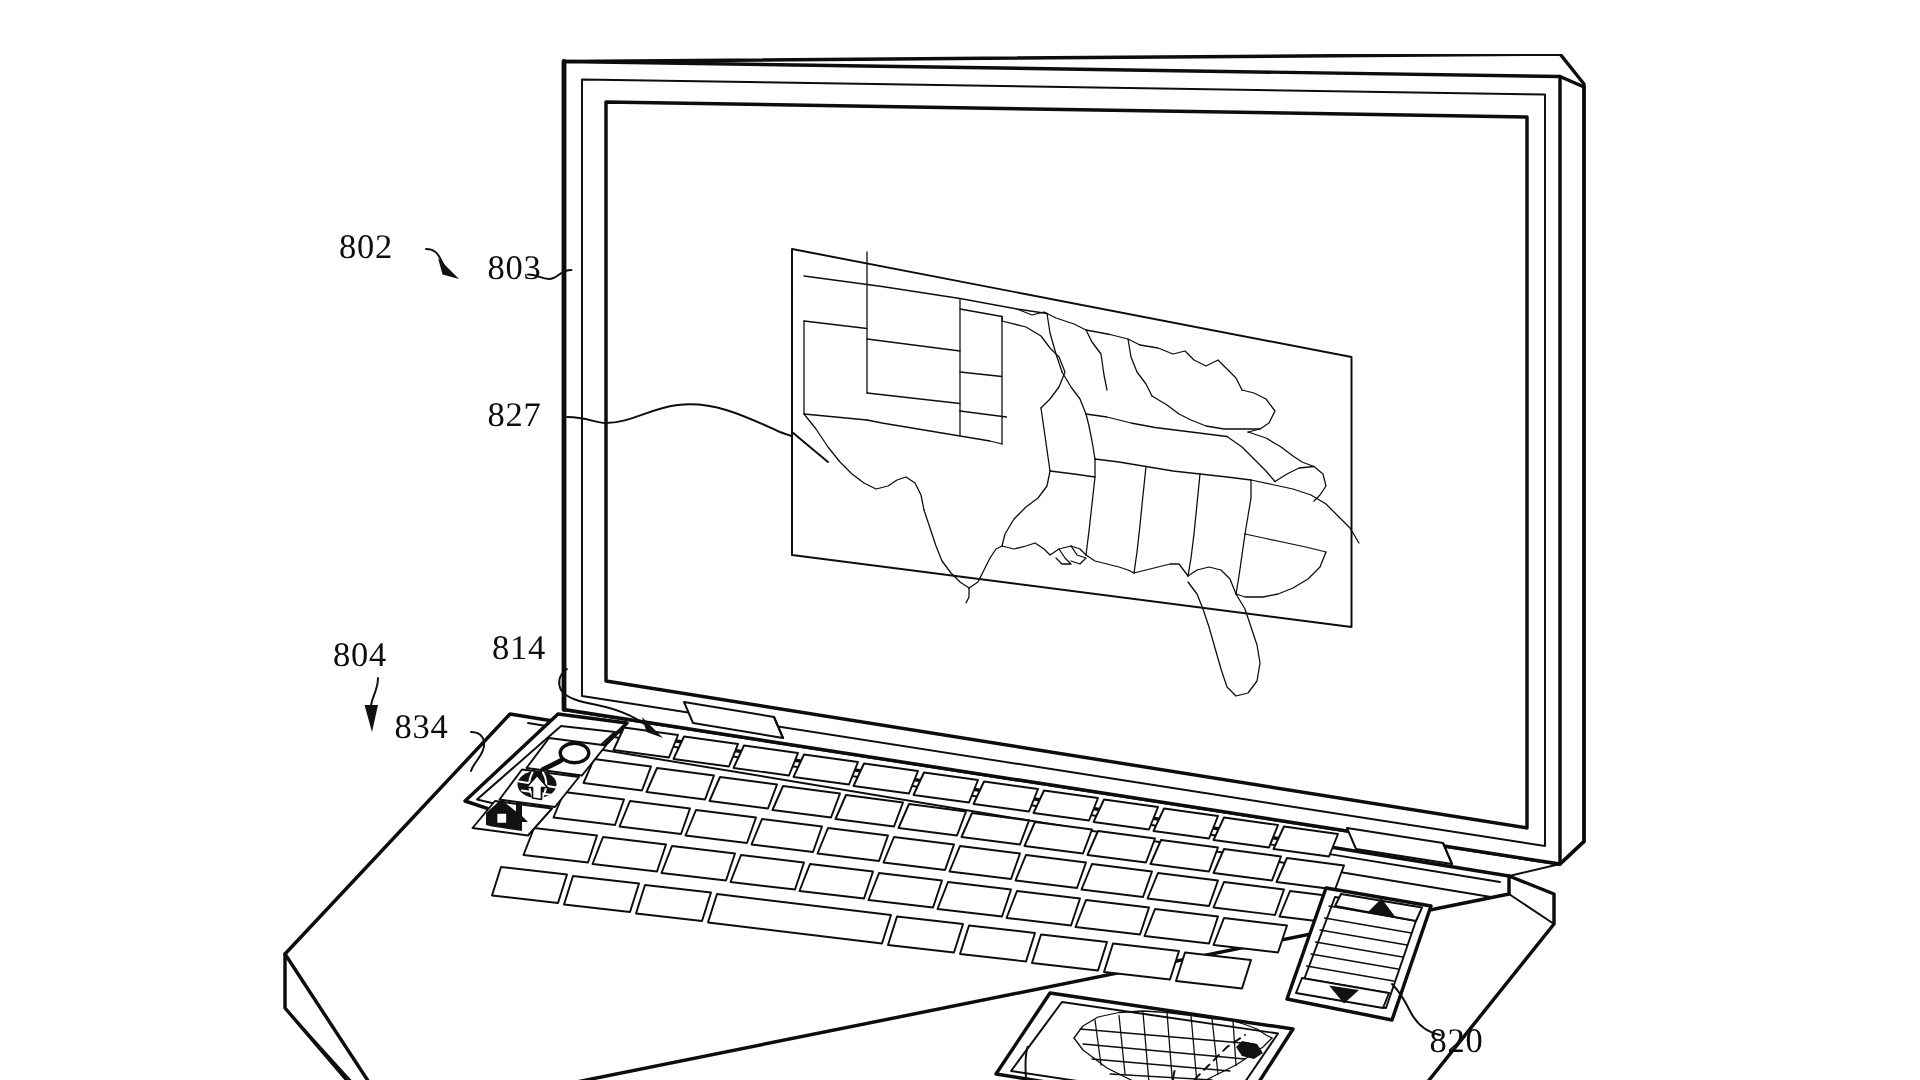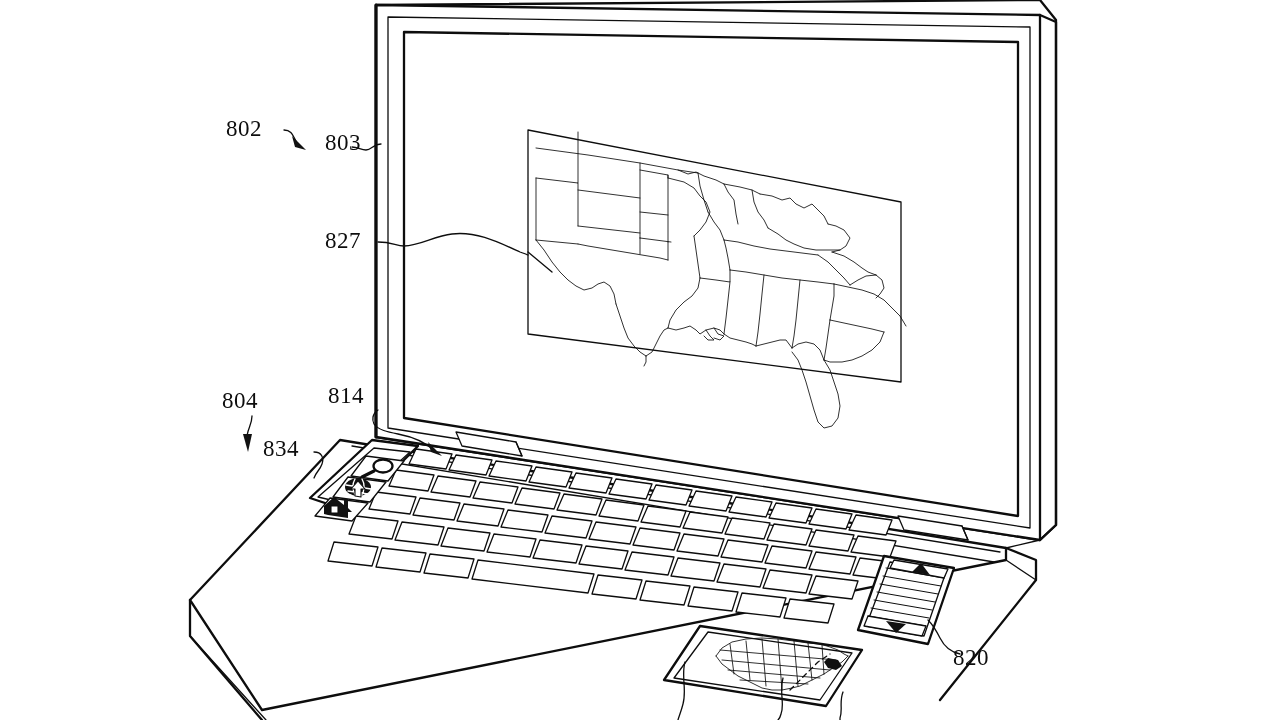--- a/index.html
+++ b/index.html
@@ -2,21 +2,21 @@
 <html><head>
 <meta charset="utf-8">
 <title>Patent Figure — Laptop</title>
 <style>
   html,body{margin:0;padding:0;background:#ffffff;}
   body{
     width:1280px;height:720px;overflow:hidden;position:relative;
     font-family:"Liberation Serif", serif;
     -webkit-font-smoothing:antialiased;
   }
-  #figure{position:absolute;inset:0;}
+  #figure{position:absolute;inset:0;margin-top:36px;}
   svg#drawing{display:block;width:1280px;height:720px;}
 
   .ln{fill:none;stroke:#0d0d0d;stroke-linecap:round;stroke-linejoin:round;}
   .w12{stroke-width:1.3;}
   .w2{stroke-width:2.3;}
   .w3{stroke-width:3.2;}
   .thin{stroke-width:1.0;}
   .hair{stroke-width:0.85;}
   .fillw{fill:#ffffff;}
   .fillk{fill:#111111;stroke:none;}

